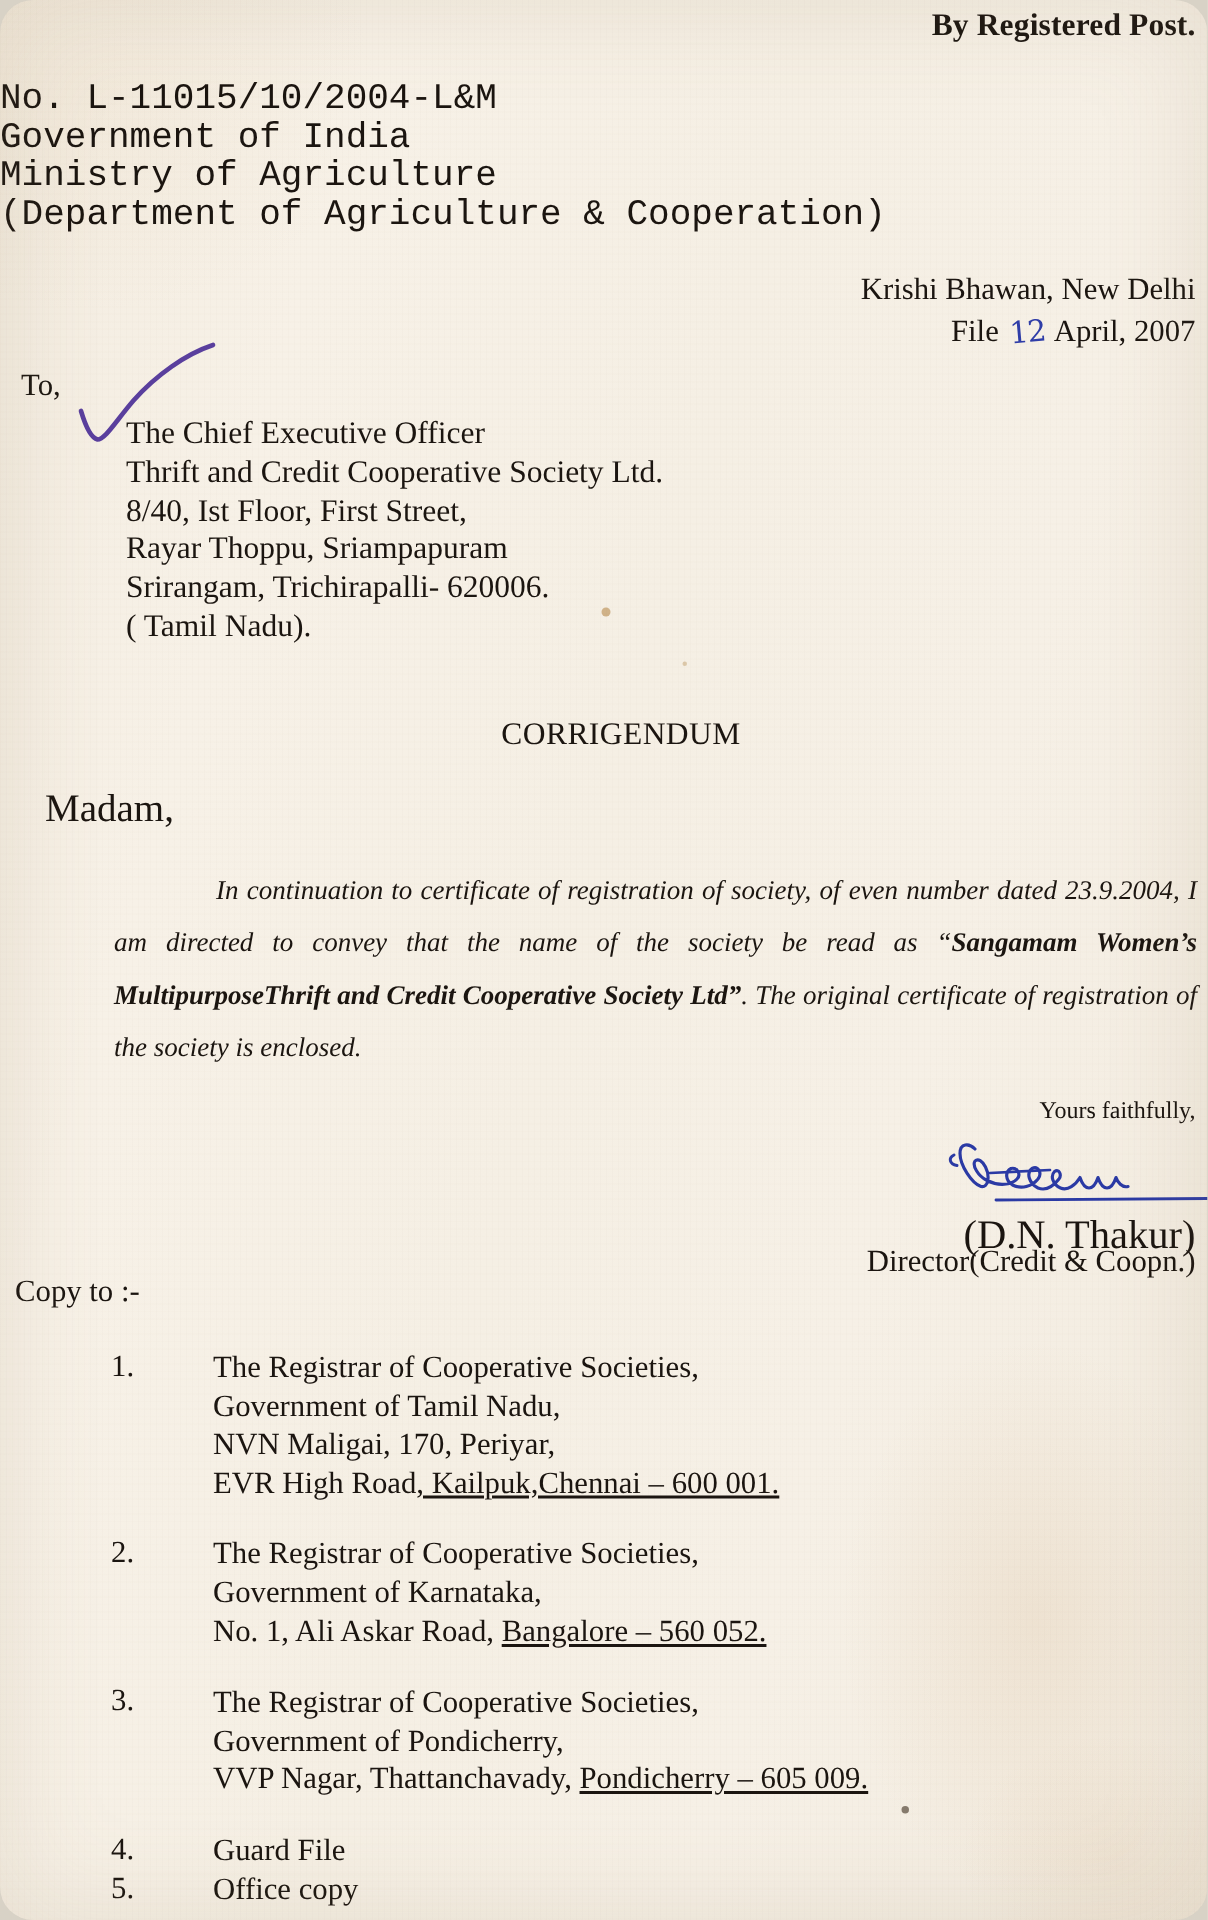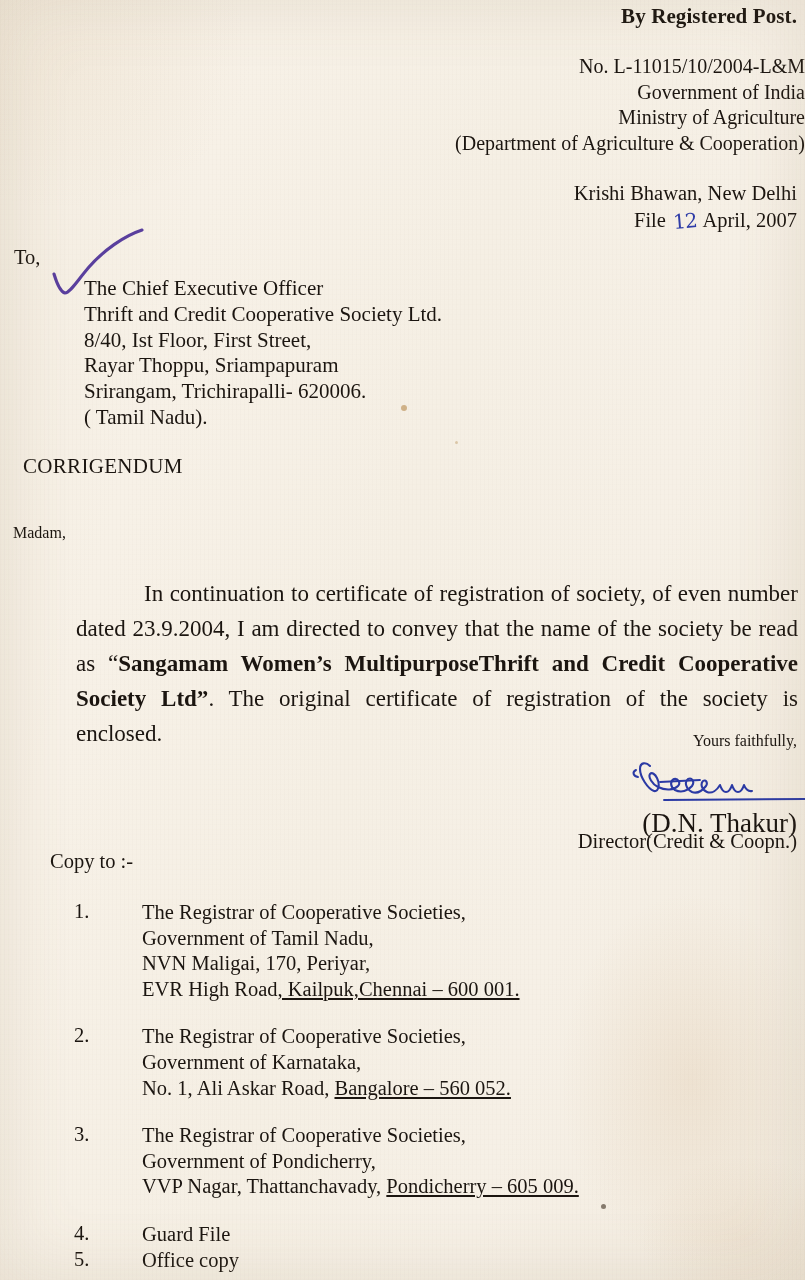--- a/index.html
+++ b/index.html
@@ -13,20 +13,21 @@
     height: 1280px;
     margin: 0 auto;
     background:
       radial-gradient(ellipse 180px 260px at 690px 1080px, rgba(196,150,96,0.13), rgba(196,150,96,0) 72%),
       radial-gradient(ellipse 150px 120px at 745px 1240px, rgba(190,146,94,0.10), rgba(190,146,94,0) 70%),
       radial-gradient(ellipse 260px 200px at 60px 60px, rgba(205,170,120,0.07), rgba(205,170,120,0) 75%),
       linear-gradient(105deg, #f3ece0 0%, #f7f1e7 22%, #f5efe4 48%, #f6f0e6 70%, #f2ebdf 100%);
     overflow: hidden;
     font-family: "Liberation Serif", "DejaVu Serif", serif;
     color: #1b1510;
+    border-radius: 22px;
     -webkit-font-smoothing: antialiased;
   }
   
   .grain {
     position: absolute;
     inset: 0;
     pointer-events: none;
     background-image:
       repeating-linear-gradient(90deg, rgba(120,100,70,0.030) 0px, rgba(120,100,70,0.030) 1px, rgba(255,255,255,0) 1px, rgba(255,255,255,0) 4px),
       repeating-linear-gradient(0deg, rgba(120,100,70,0.016) 0px, rgba(120,100,70,0.016) 1px, rgba(255,255,255,0) 1px, rgba(255,255,255,0) 5px);
@@ -42,23 +43,24 @@
   .ln { position: absolute; white-space: nowrap; }
 
   .registered-post {
     right: 8px; top: 4px;
     font-weight: bold;
     font-size: 21px;
     letter-spacing: .1px;
   }
   .hdr {
     left: 0; right: 0;
-    text-align: right;
-    font-size: 20px;
+    text-align: left;
+    font-size: 24px;
     line-height: 25.5px;
+    font-family: Liberation Mono, monospace;
   }
   .hdr-no      { top: 54px; }
   .hdr-goi     { top: 80px; }
   .hdr-ministry{ top: 105px; }
   .hdr-dept    { top: 131px; }
 
   .place  { right: 8px; top: 182px;  font-size: 20.5px; }
   .dated  { right: 8px; top: 208px;  font-size: 20.5px; }
   .hand-date {
     color: #2f3da8;
@@ -81,54 +83,55 @@
 
   .check-mark {
     position: absolute;
     left: 44px; top: 226px;
     width: 110px; height: 72px;
     pointer-events: none;
   }
 
   .corrigendum {
     left: 0; right: 0;
-    top: 454px;
-    text-align: left;
+    top: 477px;
+    text-align: center;
     font-size: 21px;
     letter-spacing: .3px;
     padding-left: 23px;
   }
-  .salutation { left: 13px; top: 524px; font-size: 16px; }
+  .salutation { left: 30px; top: 524px; font-size: 26px; }
 
   .body {
     position: absolute;
     left: 76px;
     top: 576px;
     width: 722px;
-    font-size: 23px;
+    font-size: 18px;
     line-height: 35px;
     text-align: justify;
     text-indent: 68px;
     text-justify: inter-word;
+    font-style: italic;
   }
   .body b { font-weight: bold; }
 
   .yours { right: 8px; top: 732px; font-size: 16px; }
 
   .signature {
     position: absolute;
     left: 630px; top: 756px;
     width: 180px; height: 60px;
     pointer-events: none;
   }
 
   .signer      { right: 8px; top: 808px; font-size: 27px; text-align: center; }
   .designation { right: 8px; top: 830px; font-size: 20.5px; }
 
-  .copy-to { left: 10px; top: 850px; font-size: 20.5px; margin-left: 40px; }
+  .copy-to { left: 10px; top: 850px; font-size: 20.5px; }
 
   .copy-list {
     position: absolute;
     left: 74px;
     top: 900px;
     width: 640px;
     font-size: 20.5px;
   }
   .copy-item {
     display: flex;

